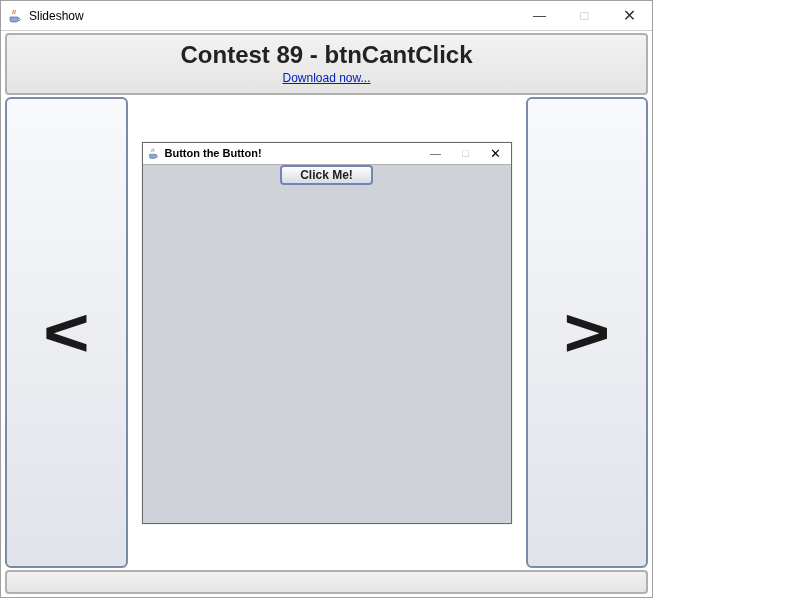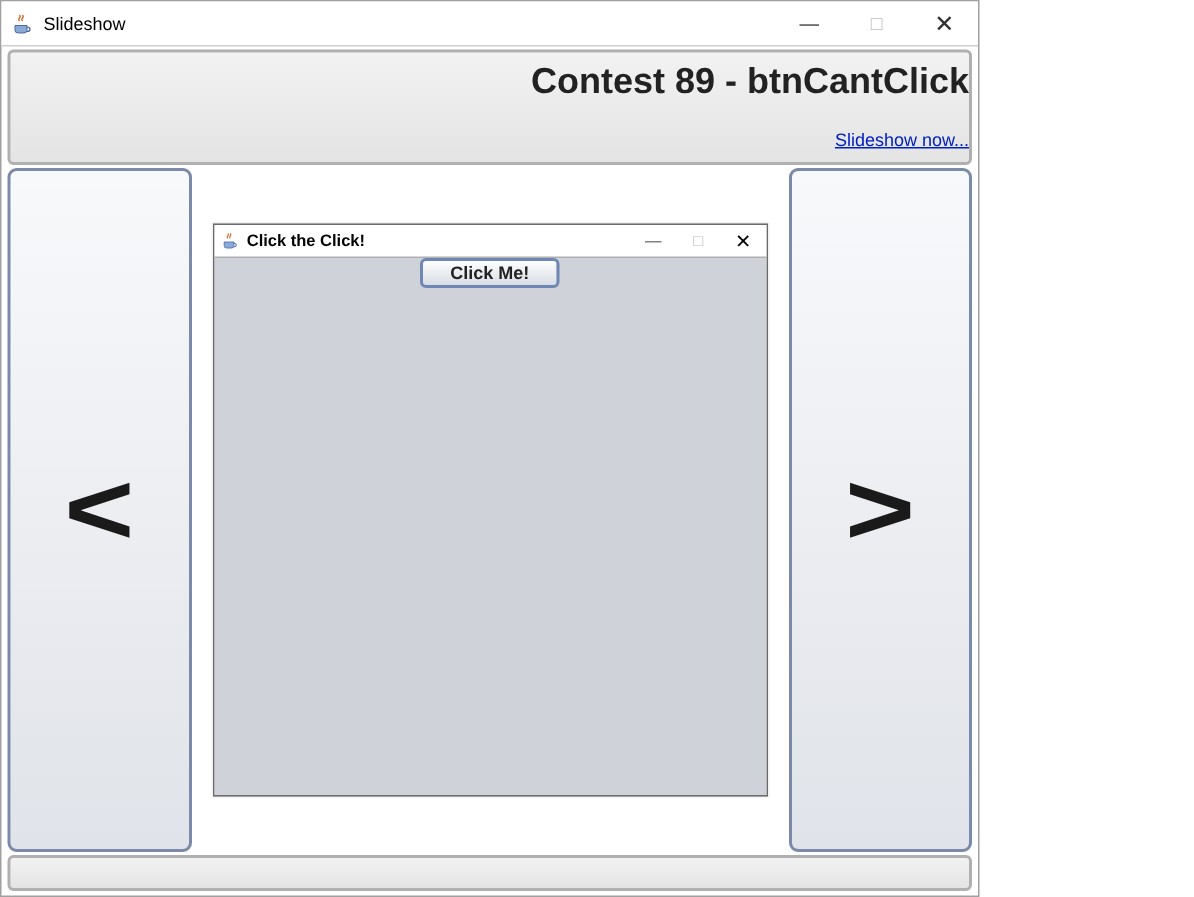--- a/index.html
+++ b/index.html
@@ -56,22 +56,21 @@
   .titlebar .win-btn.close { font-size: 16px; }
   
   .header-panel {
     background: linear-gradient(to bottom, #f2f2f2, #e4e4e4);
     border: 2px solid #b0b0b0;
     border-radius: 4px;
     margin: 2px 4px;
     padding: 6px 0 8px 0;
     display: flex;
     flex-direction: column;
-    align-items: flex-end;
-    gap: 15px;
+    align-items: center;
   }
   .header-panel .big-title {
     font-size: 24px;
     font-weight: bold;
     color: #222;
   }
   .header-panel .download-link {
     font-size: 12px;
     color: #0020c2;
     text-decoration: underline;
@@ -199,41 +198,41 @@
     <span class="spacer"></span>
     <div class="win-controls">
       <div class="win-btn">—</div>
       <div class="win-btn max">□</div>
       <div class="win-btn close">✕</div>
     </div>
   </div>
 
   <div class="header-panel">
     <div class="big-title">Contest 89 - btnCantClick</div>
-    <a class="download-link">Slideshow now...</a>
+    <a class="download-link">Download now...</a>
   </div>
 
   <div class="main-area">
     <div class="nav-btn">
       <span class="arrow">&lt;</span>
     </div>
 
     <div class="slide-area">
 
       <div class="inner-window">
         <div class="inner-titlebar">
           <span class="java-icon">
             <svg class="java-cup" viewBox="0 0 16 16" width="13" height="13">
               <path d="M3 9 h8 v3 a2 2 0 0 1 -2 2 h-4 a2 2 0 0 1 -2 -2 z" fill="#8aa9d6" stroke="#4060a0" stroke-width="0.6"></path>
               <path d="M11 10 q2 0 2 1.5 t-2 1.5" fill="none" stroke="#4060a0" stroke-width="0.8"></path>
               <path d="M6 2 q1 1 0 2 q-1 1 0 2" fill="none" stroke="#d06a2a" stroke-width="0.9"></path>
               <path d="M8 2 q1 1 0 2 q-1 1 0 2" fill="none" stroke="#d06a2a" stroke-width="0.9"></path>
             </svg>
           </span>
-          <span class="title-text">Click the Click!</span>
+          <span class="title-text">Button the Button!</span>
           <span class="spacer"></span>
           <div class="win-btn">—</div>
           <div class="win-btn max">□</div>
           <div class="win-btn close">✕</div>
         </div>
         <div class="inner-body">
           <button class="click-me-btn">Click Me!</button>
         </div>
       </div>
     </div>

